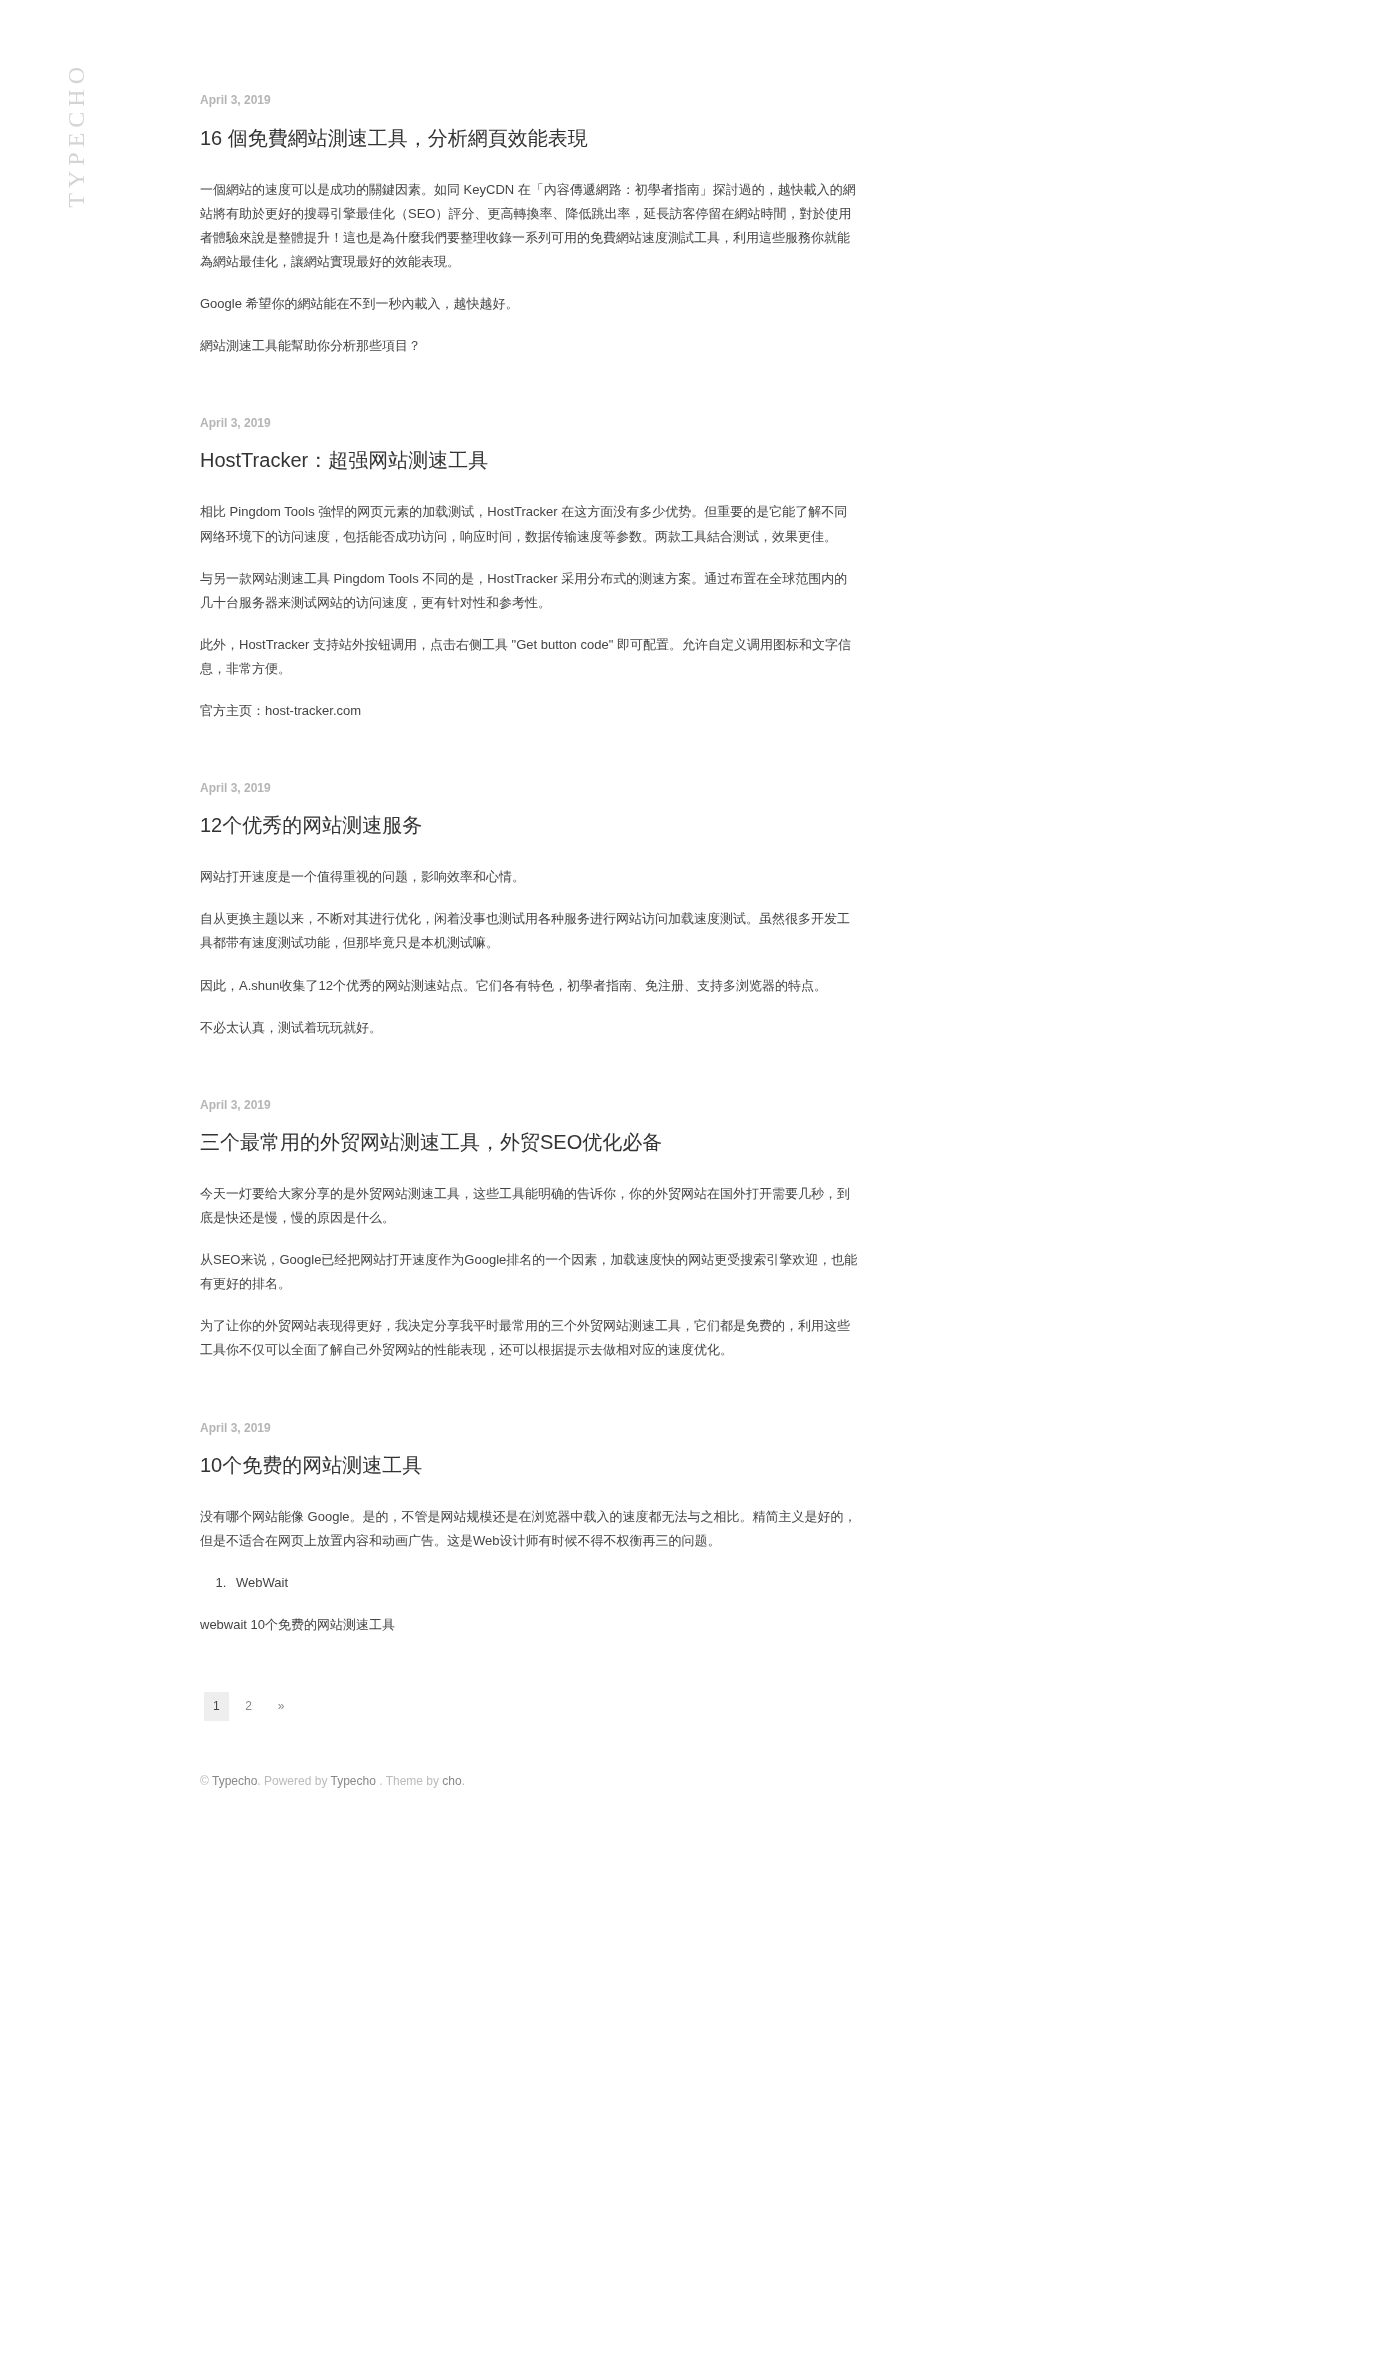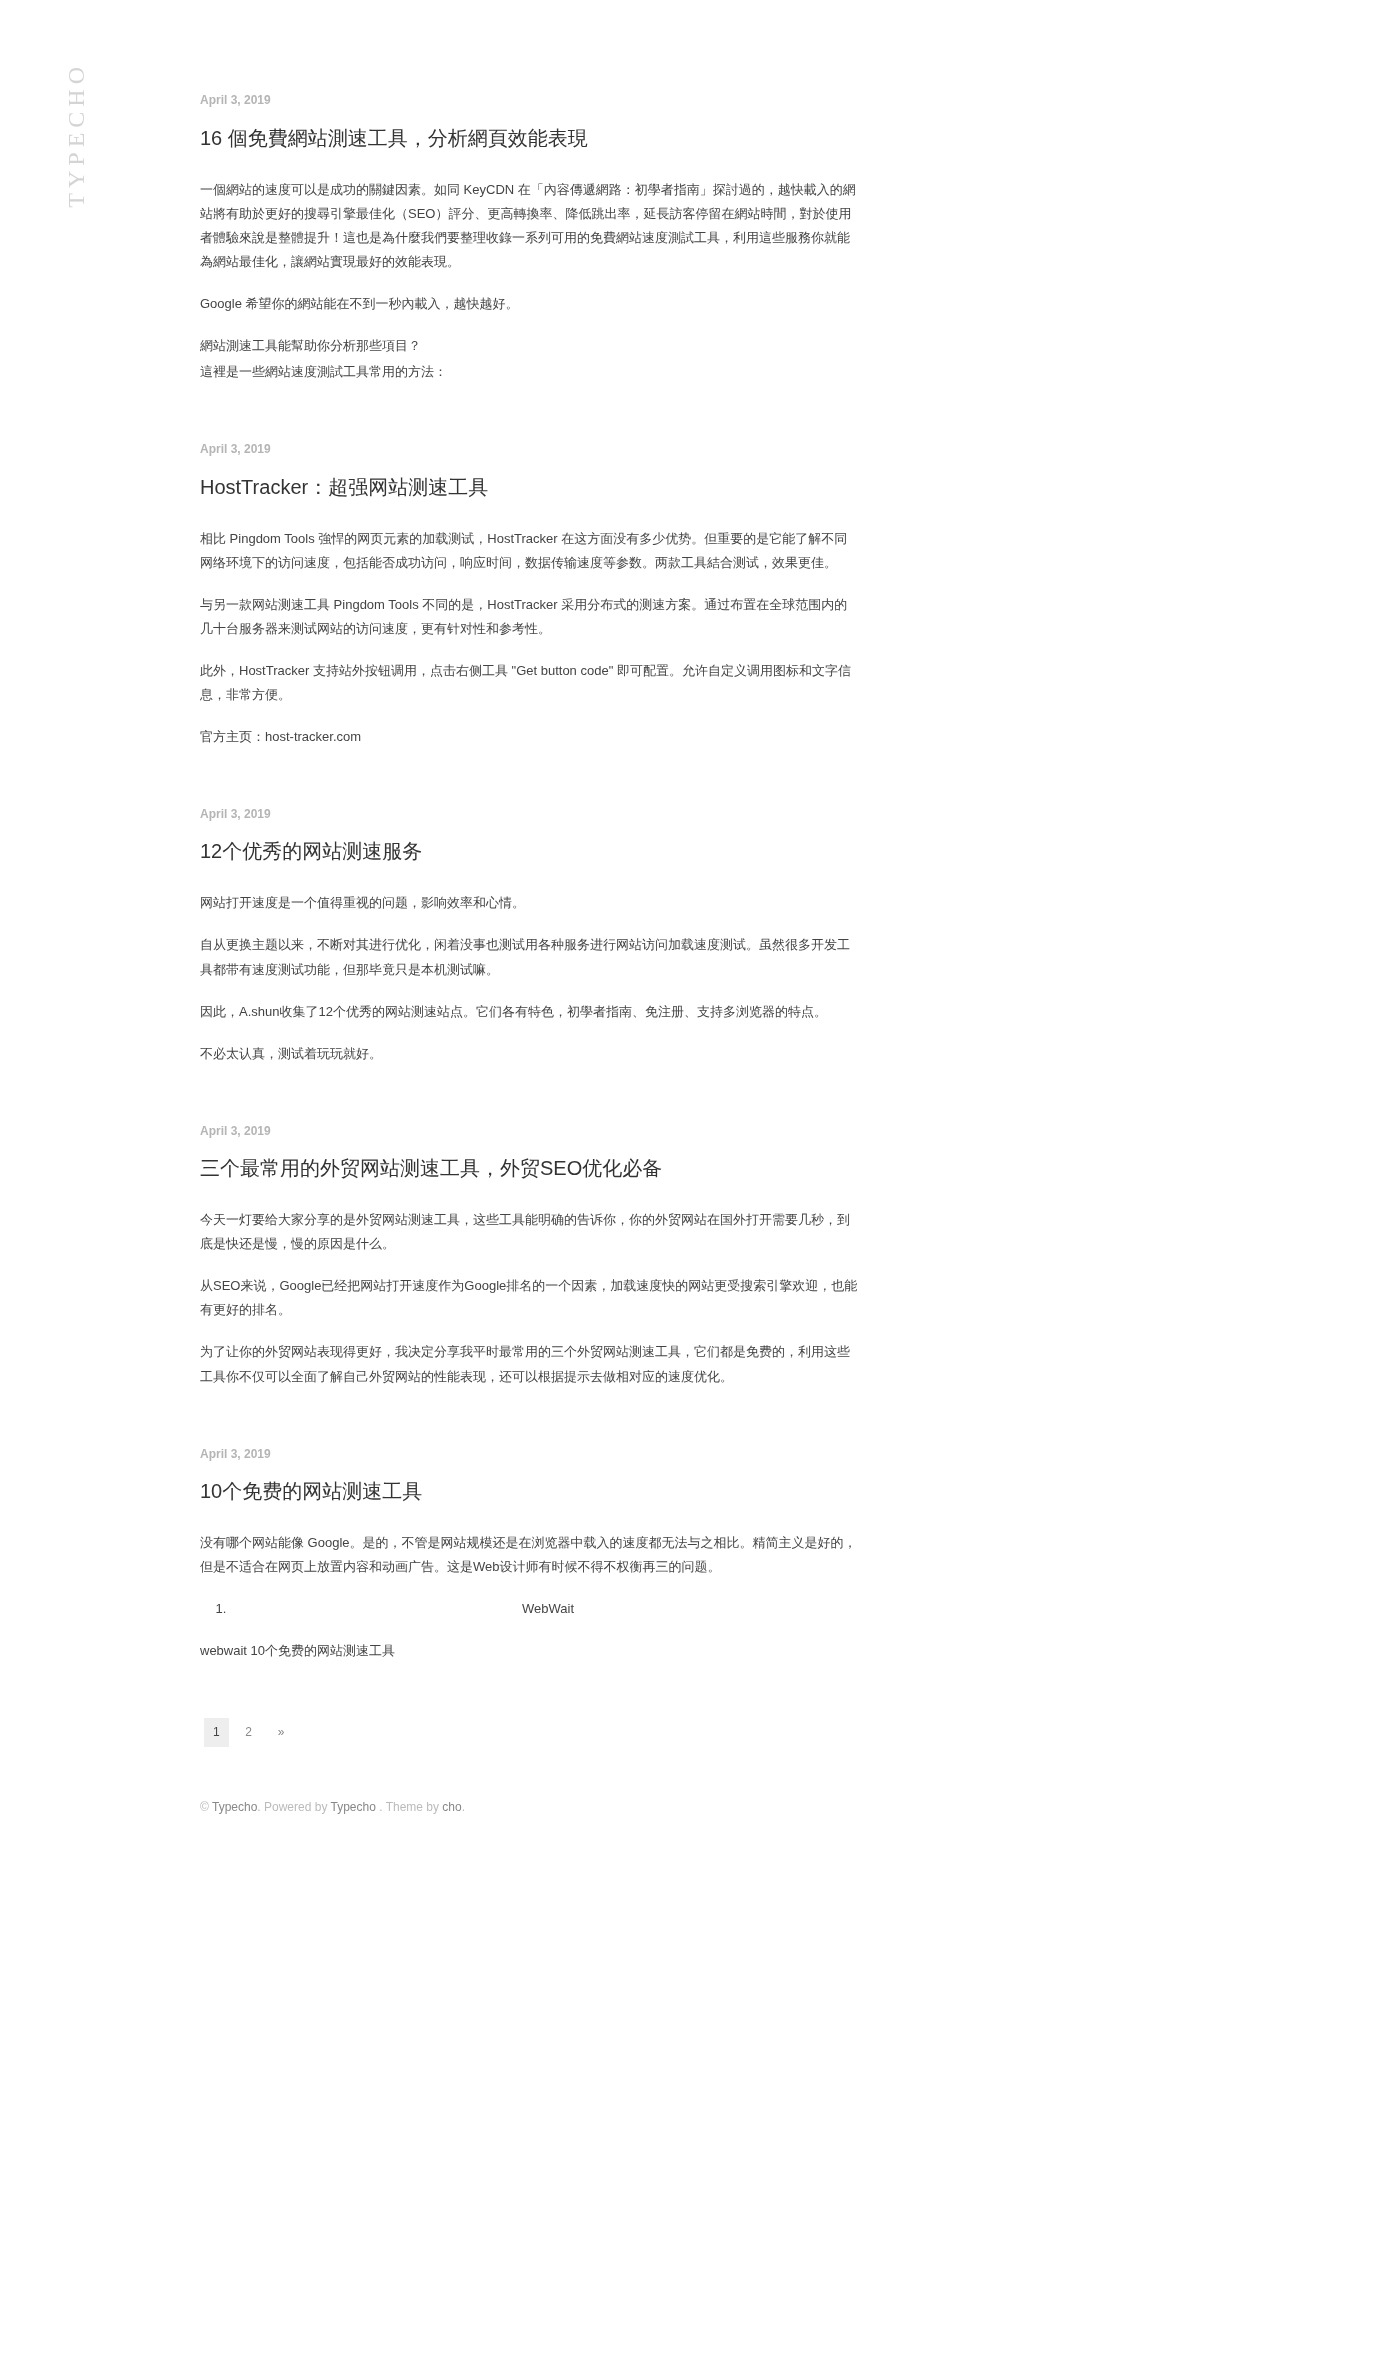--- a/index.html
+++ b/index.html
@@ -59,21 +59,20 @@
   margin-bottom: 18px;
 }
 .post-body ol {
   margin-left: 30px;
   margin-bottom: 18px;
 }
 .post-body ol li {
   font-size: 13px;
   color: #444;
   padding-left: 6px;
-  text-align: center;
 }
 .pagination {
   margin-top: 40px;
   margin-bottom: 50px;
 }
 .pagination span, .pagination a {
   display: inline-block;
   padding: 4px 9px;
   font-size: 12px;
   color: #888;
@@ -102,21 +101,20 @@
 
   <div class="content">
 
     <article class="post">
       <div class="post-date">April 3, 2019</div>
       <h2 class="post-title">16 個免費網站測速工具，分析網頁效能表現</h2>
       <div class="post-body">
         <p>一個網站的速度可以是成功的關鍵因素。如同 KeyCDN 在「內容傳遞網路：初學者指南」探討過的，越快載入的網站將有助於更好的搜尋引擎最佳化（SEO）評分、更高轉換率、降低跳出率，延長訪客停留在網站時間，對於使用者體驗來說是整體提升！這也是為什麼我們要整理收錄一系列可用的免費網站速度測試工具，利用這些服務你就能為網站最佳化，讓網站實現最好的效能表現。</p>
         <p>Google 希望你的網站能在不到一秒內載入，越快越好。</p>
         <p style="margin-bottom:2px;">網站測速工具能幫助你分析那些項目？</p>
-        <p>這裡是一些網站速度測試工具常用的方法：</p>
       </div>
     </article>
 
     <article class="post">
       <div class="post-date">April 3, 2019</div>
       <h2 class="post-title">HostTracker：超强网站测速工具</h2>
       <div class="post-body">
         <p>相比 Pingdom Tools 強悍的网页元素的加载测试，HostTracker 在这方面没有多少优势。但重要的是它能了解不同网络环境下的访问速度，包括能否成功访问，响应时间，数据传输速度等参数。两款工具結合测试，效果更佳。</p>
         <p>与另一款网站测速工具 Pingdom Tools 不同的是，HostTracker 采用分布式的测速方案。通过布置在全球范围内的几十台服务器来测试网站的访问速度，更有针对性和参考性。</p>
         <p>此外，HostTracker 支持站外按钮调用，点击右侧工具 "Get button code" 即可配置。允许自定义调用图标和文字信息，非常方便。</p>

